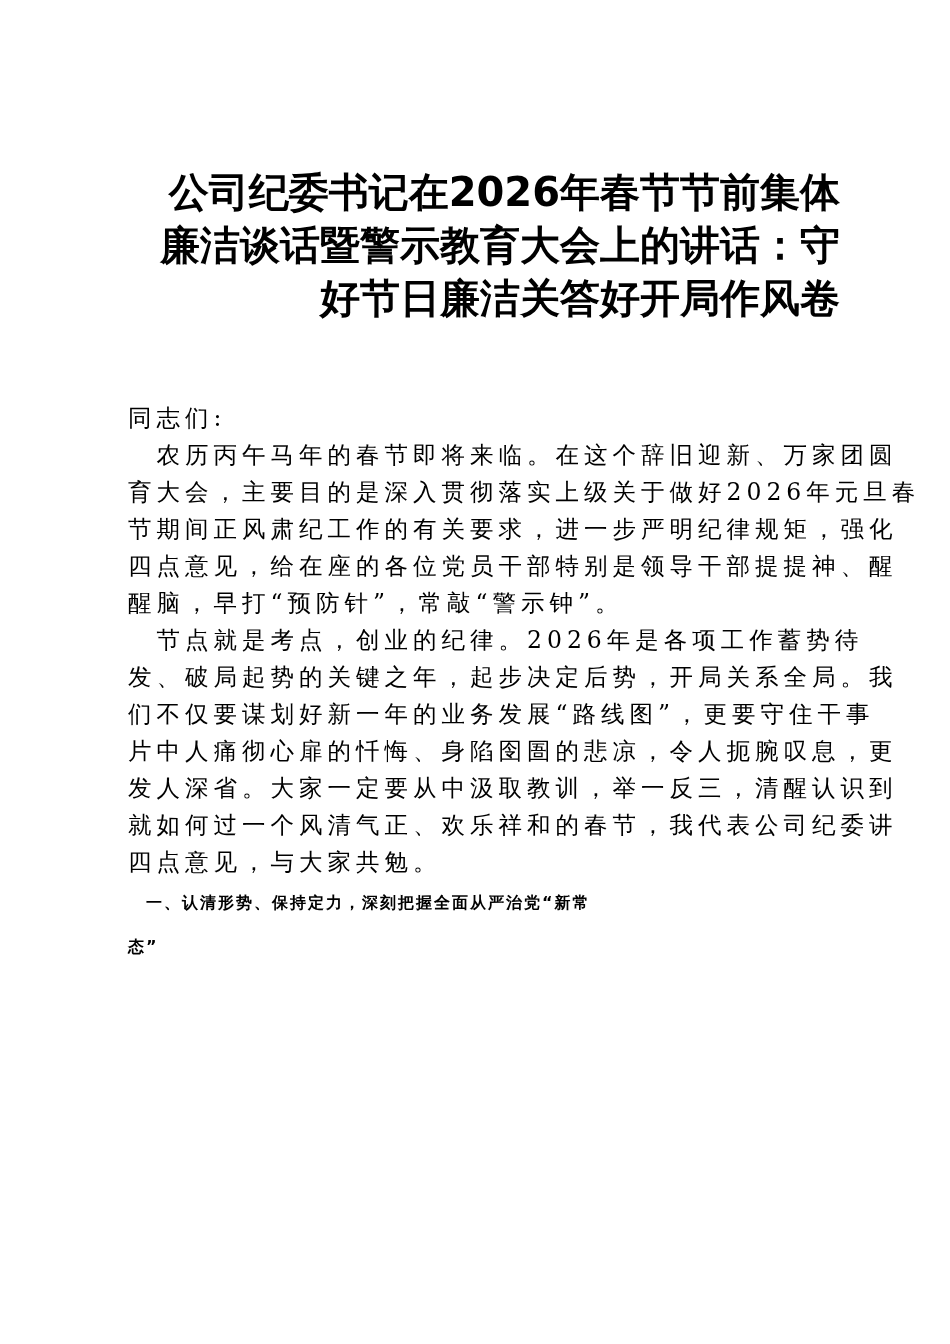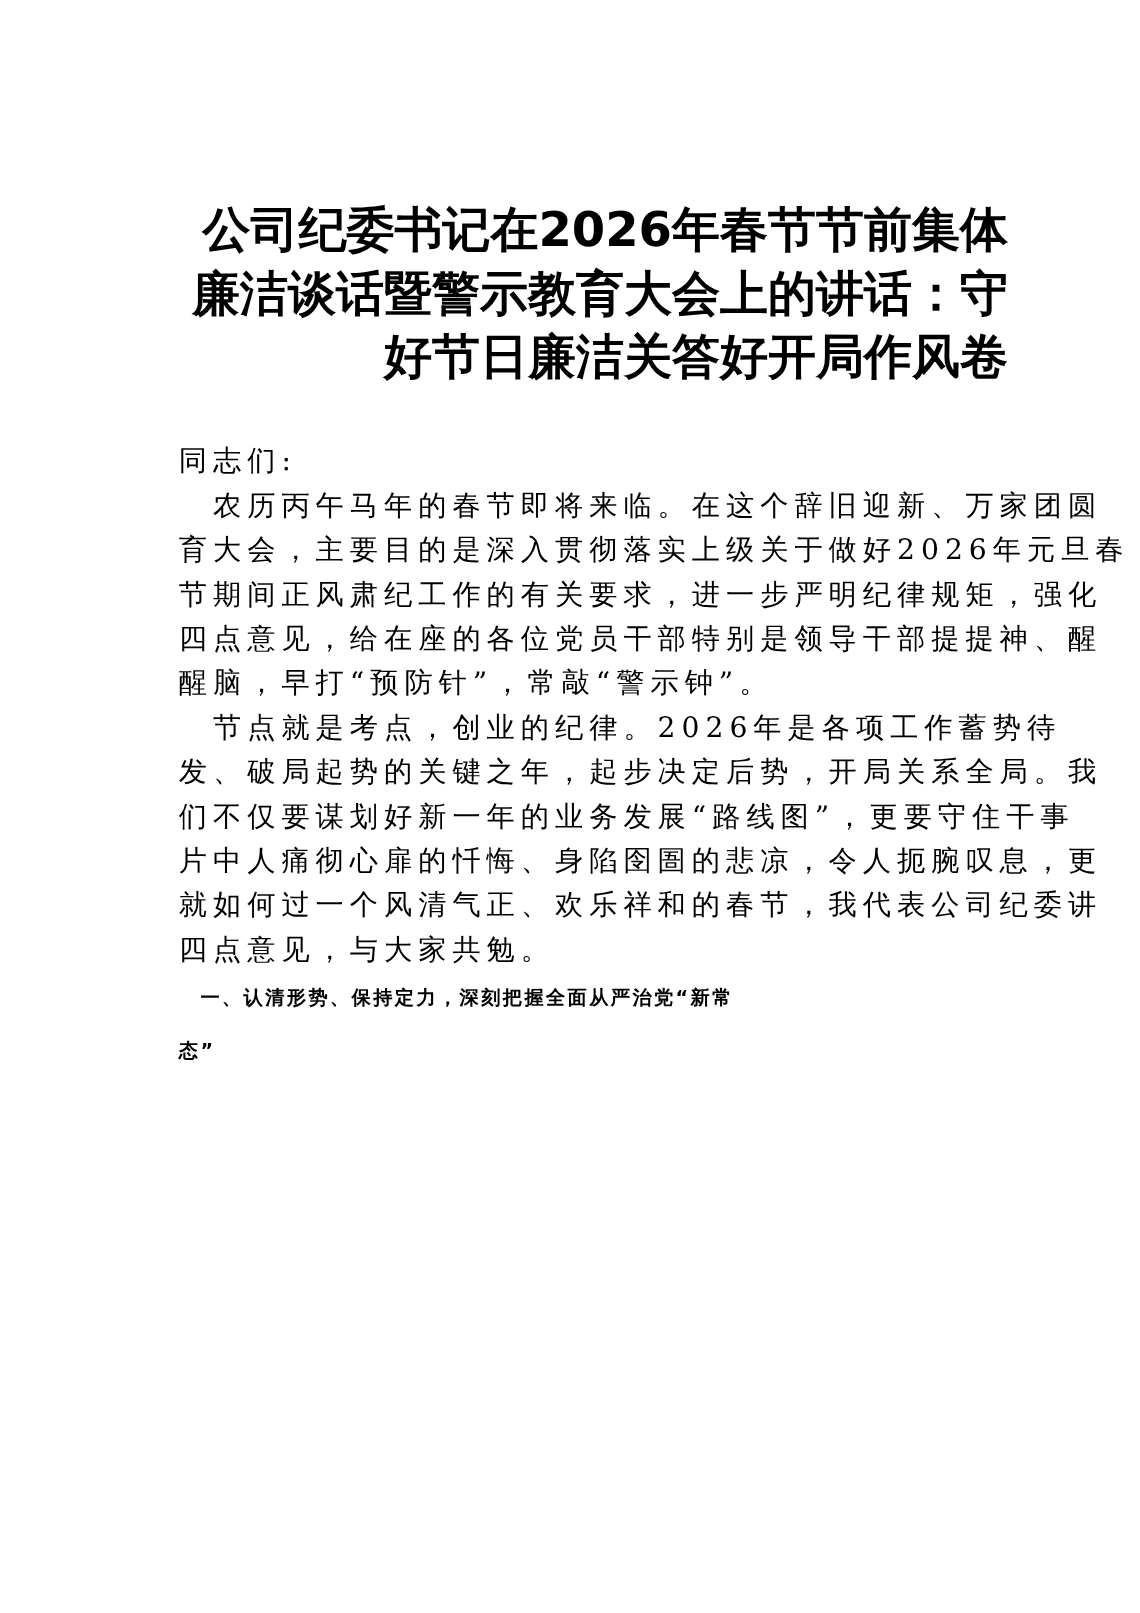--- a/index.html
+++ b/index.html
@@ -7,25 +7,24 @@
     .page { position: absolute; left: 0; top: 0; width: 950px; height: 1344px; background: #fff; }
     .title {
       position: absolute; left: 110px; top: 166px; width: 730px;
       text-align: right;
       font-family: "DejaVu Sans", "Liberation Sans", sans-serif;
       font-weight: bold; font-size: 40px; line-height: 53px;
       color: #000; letter-spacing: 0px;
     }
     .title div { white-space: nowrap; }
     .body {
-      position: absolute; left: 128px; top: 366px; width: 700px;
+      position: absolute; left: 128px; top: 400px; width: 700px;
       font-family: "DejaVu Serif", "Liberation Serif", serif;
       font-size: 23.5px; line-height: 37px; color: #000;
       letter-spacing: 5px;
-      margin-left: 21px;
     }
     .line { white-space: nowrap; height: 37px; }
     .heading {
       font-family: "DejaVu Sans", "Liberation Sans", sans-serif;
       font-weight: bold; font-size: 16px; letter-spacing: 2px;
     }
     .heading .line { height: 44px; line-height: 44px; }
   </style>
 </head>
 <body>
@@ -46,20 +45,21 @@
       <div class="line">节期间正风肃纪工作的有关要求，进一步严明纪律规矩，强化</div>
       <div class="line">四点意见，给在座的各位党员干部特别是领导干部提提神、醒</div>
       <div class="line">醒脑，早打“预防针”，常敲“警示钟”。</div>
     </div>
 
     <div>
       <div class="line">　节点就是考点，创业的纪律。2026年是各项工作蓄势待</div>
       <div class="line">发、破局起势的关键之年，起步决定后势，开局关系全局。我</div>
       <div class="line">们不仅要谋划好新一年的业务发展“路线图”，更要守住干事</div>
       <div class="line">片中人痛彻心扉的忏悔、身陷囹圄的悲凉，令人扼腕叹息，更</div>
+      <div class="line">发人深省。大家一定要从中汲取教训，举一反三，清醒认识到</div>
       <div class="line">就如何过一个风清气正、欢乐祥和的春节，我代表公司纪委讲</div>
       <div class="line">四点意见，与大家共勉。</div>
     </div>
 
     <div class="heading">
       <div class="line">　一、认清形势、保持定力，深刻把握全面从严治党“新常</div>
       <div class="line">态”</div>
     </div>
   </div>
 </div>

